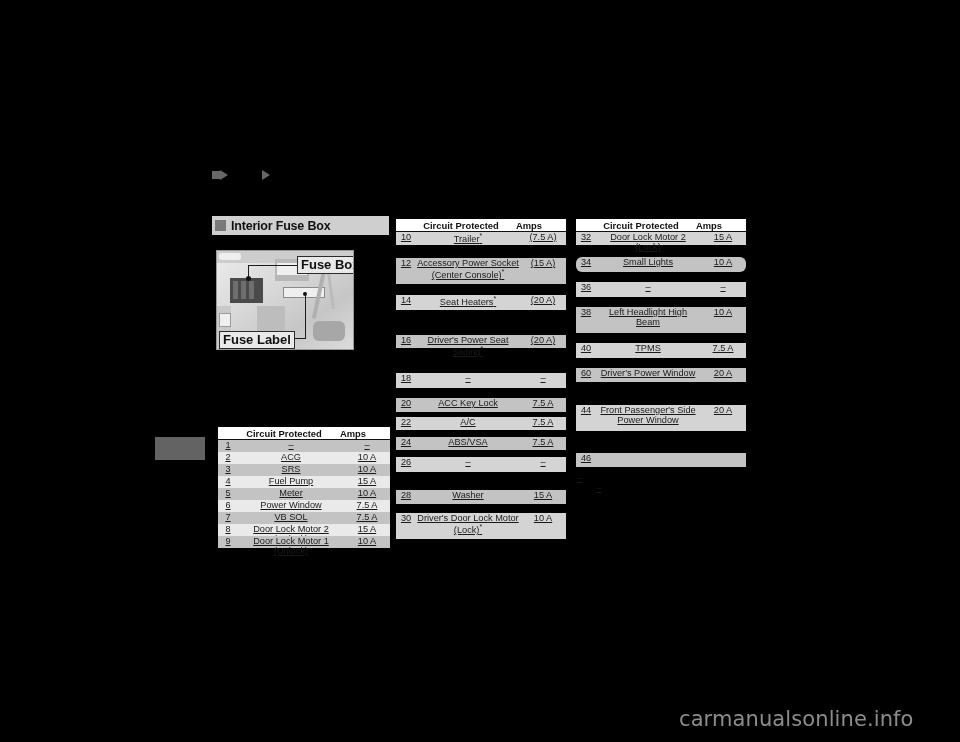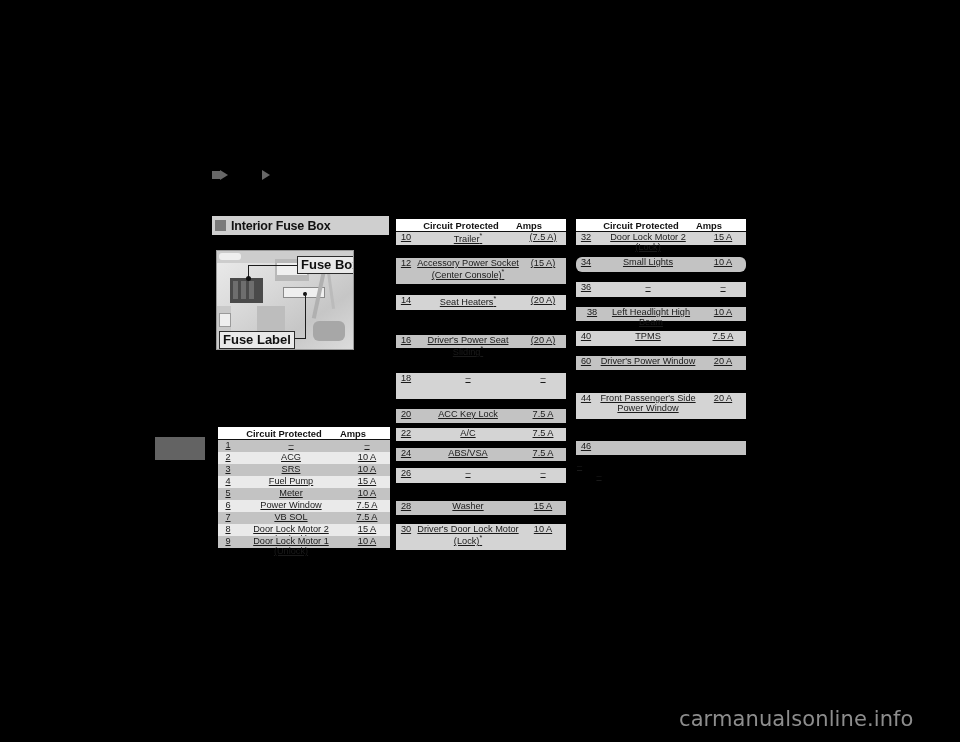--- a/index.html
+++ b/index.html
@@ -320,21 +320,21 @@
       <div class="ft-name">Seat Heaters<span class="sup">*</span></div>
       <div class="ft-amps">(20 A)</div>
     </div>
     <div class="ft-row shade-gap" style="height: 25px;"></div>
     <div class="ft-row shade-b" style="height: 13px;">
       <div class="ft-no">16</div>
       <div class="ft-name">Driver's Power Seat Sliding<span class="sup">*</span></div>
       <div class="ft-amps">(20 A)</div>
     </div>
     <div class="ft-row shade-gap" style="height: 25px;"></div>
-    <div class="ft-row shade-a" style="height: 26px;">
+    <div class="ft-row shade-a" style="height: 15px;">
       <div class="ft-no">18</div>
       <div class="ft-name">–</div>
       <div class="ft-amps">–</div>
     </div>
     <div class="ft-row shade-gap" style="height: 10px;"></div>
     <div class="ft-row shade-b" style="height: 14px;">
       <div class="ft-no">20</div>
       <div class="ft-name">ACC Key Lock</div>
       <div class="ft-amps">7.5 A</div>
     </div>
@@ -385,21 +385,21 @@
       <div class="ft-name">Small Lights</div>
       <div class="ft-amps">10 A</div>
     </div>
     <div class="ft-row shade-gap" style="height: 10px;"></div>
     <div class="ft-row shade-a" style="height: 15px;">
       <div class="ft-no">36</div>
       <div class="ft-name">–</div>
       <div class="ft-amps">–</div>
     </div>
     <div class="ft-row shade-gap" style="height: 10px;"></div>
-    <div class="ft-row shade-b" style="height: 14px; padding-left: 6px;">
+    <div class="ft-row shade-b" style="height: 26px;">
       <div class="ft-no">38</div>
       <div class="ft-name">Left Headlight High Beam</div>
       <div class="ft-amps">10 A</div>
     </div>
     <div class="ft-row shade-gap" style="height: 10px;"></div>
     <div class="ft-row shade-a" style="height: 15px;">
       <div class="ft-no">40</div>
       <div class="ft-name">TPMS</div>
       <div class="ft-amps">7.5 A</div>
     </div>

